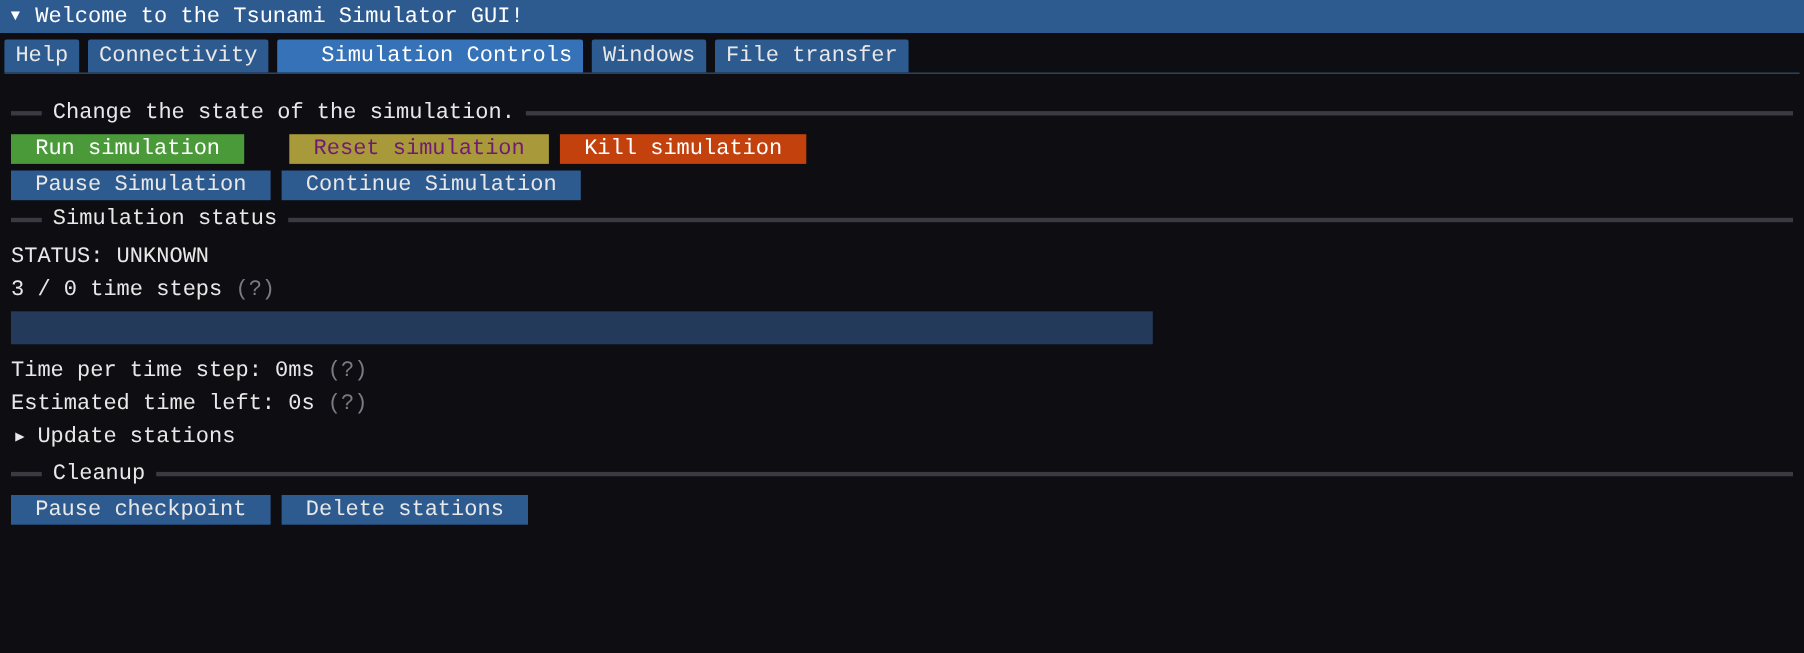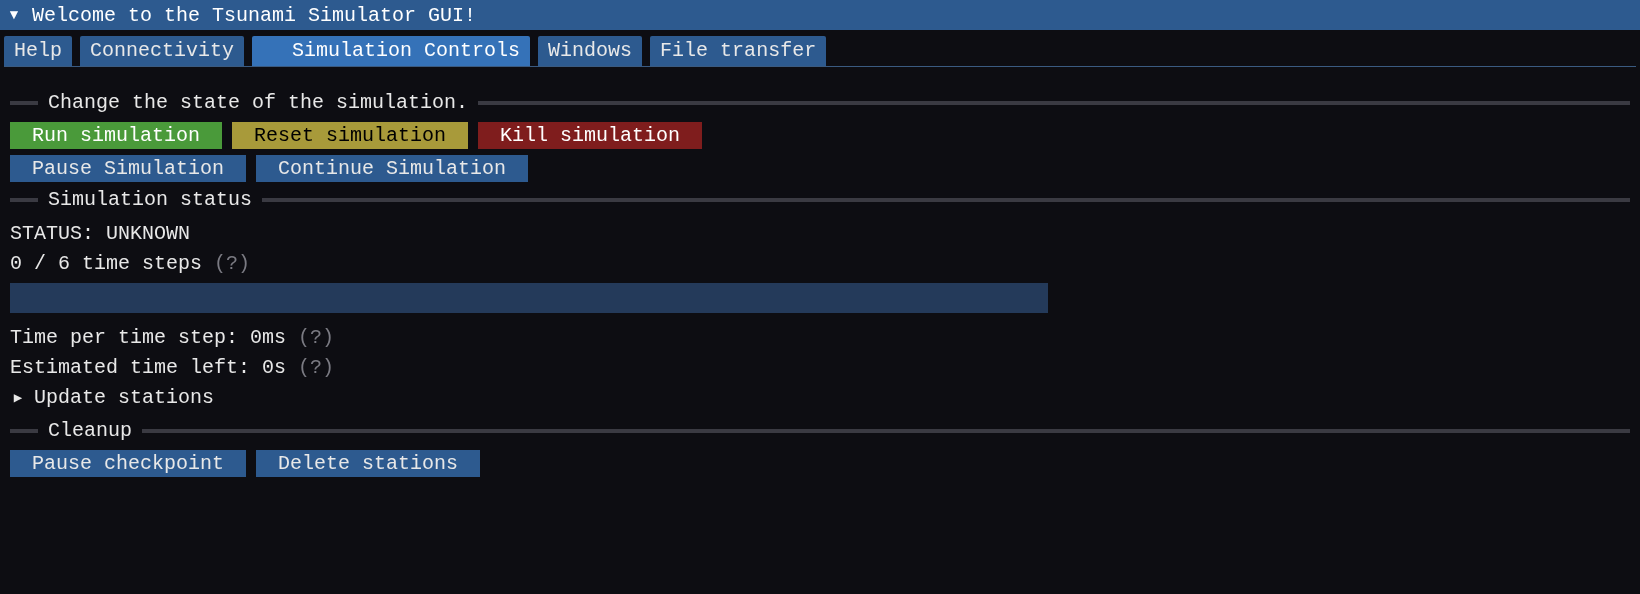--- a/index.html
+++ b/index.html
@@ -83,22 +83,22 @@
     padding: 2px 22px;
     line-height: 28px;
     background: #2d5a8f;
     color: #e8e8e8;
     cursor: pointer;
     border: none;
     font: inherit;
   }
   .btn.blue   { background: #2d5a8f; }
   .btn.green  { background: #4a9a3a; color:#fff; }
-  .btn.yellow { background: #a89a3a; color:#000000; }
-  .btn.red    { background: #7f1d1d; color:#fff; }
+  .btn.yellow { background: #a89a3a; color:#701a75;margin-left:31px; }
+  .btn.red    { background: #c2410c; color:#fff; }
   .status-block { margin: 6px 0 4px 0; }
   .status-line { line-height: 30px; }
   .muted { color: #7a7a82; }
   .progress-bar {
     width: 1038px;
     height: 30px;
     background: #243a5a;
     margin: 4px 0 10px 0;
   }
   .expander {
@@ -151,21 +151,21 @@
 
   <div class="section-header">
     <div class="sh-dash-left"></div>
     <div class="sh-label">Simulation status</div>
     <div class="sh-dash-right"></div>
   </div>
 
   <div class="status-block">
     <div class="status-line">STATUS: UNKNOWN</div>
     <div class="status-line">
-      <span>0 / 6 time steps</span>
+      <span>3 / 0 time steps</span>
       <span class="muted">(?)</span>
     </div>
     <div class="progress-bar"></div>
     <div class="status-line">
       <span>Time per time step: 0ms</span>
       <span class="muted">(?)</span>
     </div>
     <div class="status-line">
       <span>Estimated time left: 0s</span>
       <span class="muted">(?)</span>

